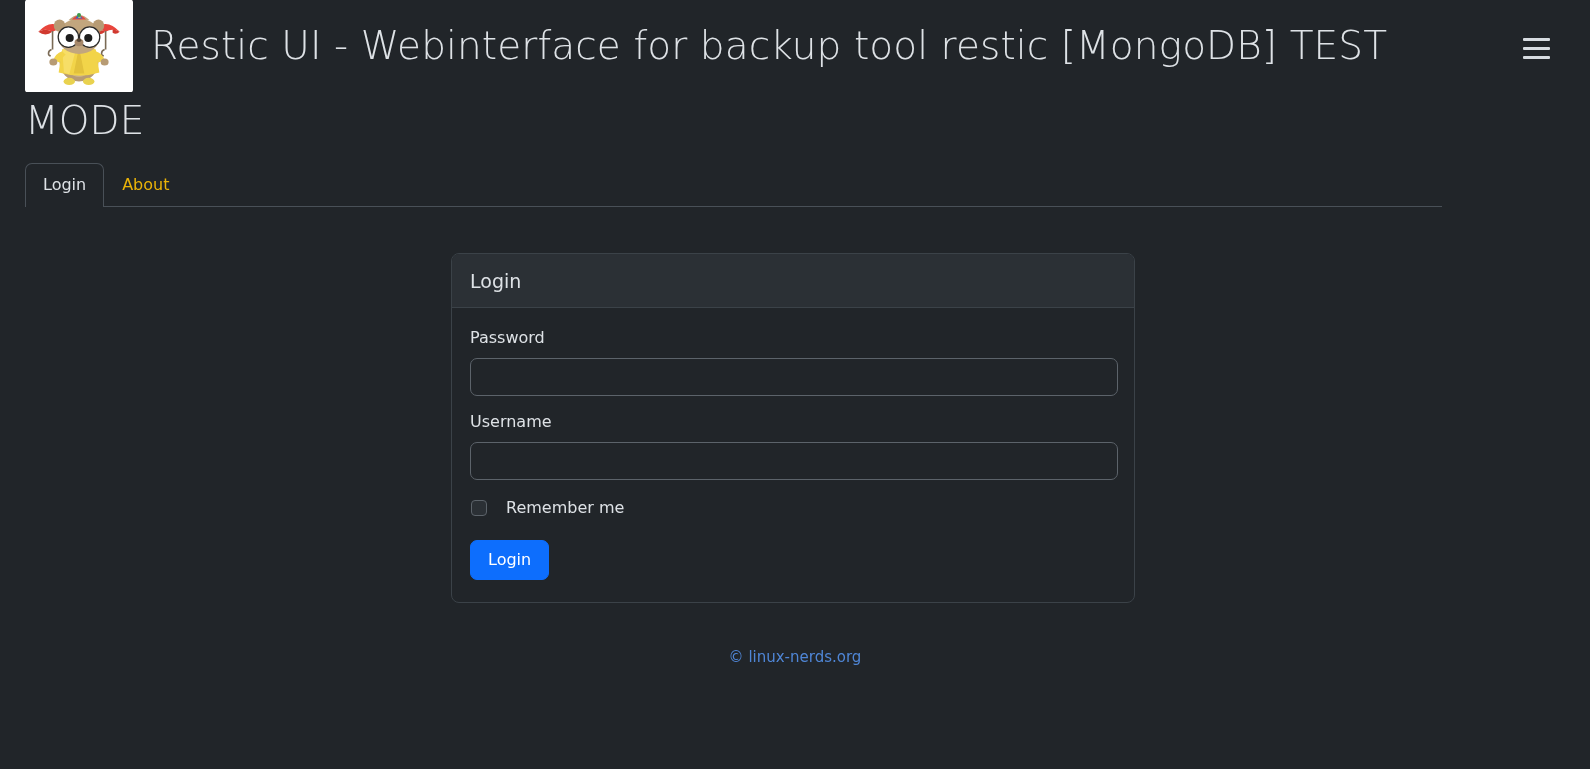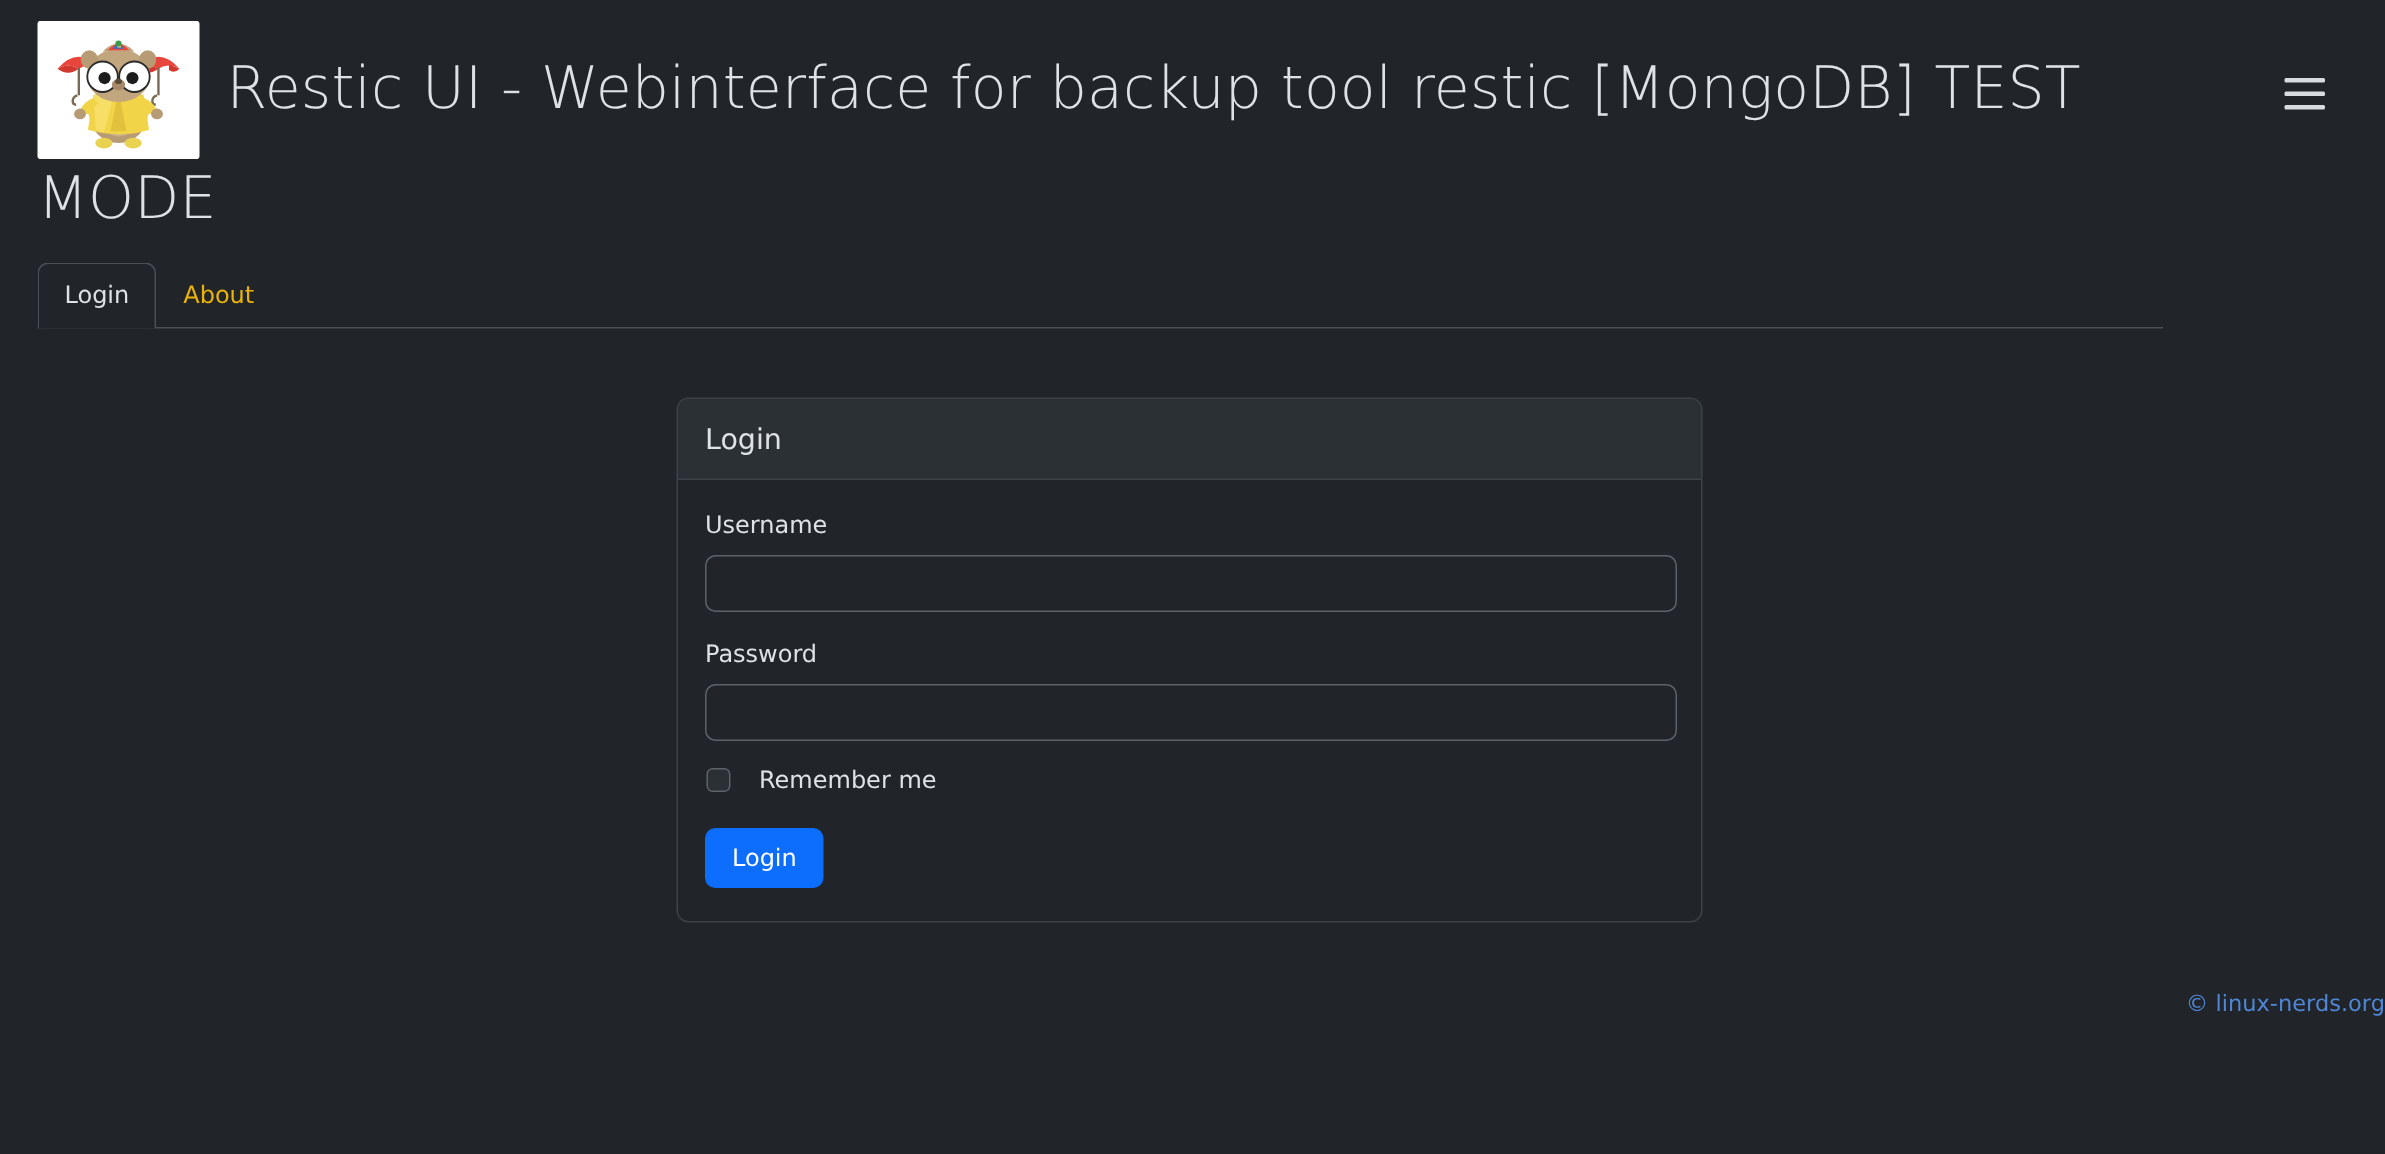--- a/index.html
+++ b/index.html
@@ -14,21 +14,20 @@
   }
 
   
   .app-header {
     position: relative;
     padding: 0 24px 0 25px;
   }
   .header-row {
     display: flex;
     align-items: flex-start;
-    padding-top: 14px;
   }
   .brand-block {
     flex: 1 1 auto;
     min-width: 0;
   }
   .title-line {
     font-size: 39px;
     font-weight: 300;
     line-height: 52px;
     color: #dee2e6;
@@ -189,21 +188,21 @@
     font-family: inherit;
     line-height: 24px;
     padding: 7px 17px;
     border-radius: 7px;
     cursor: pointer;
   }
 
   
   .app-footer {
     margin-top: 43px;
-    text-align: right;
+    text-align: center;
   }
   .footer-link {
     font-size: 15px;
     line-height: 22px;
     color: #4f86d6;
     text-decoration: none;
     cursor: pointer;
   }
 </style>
 </head>
@@ -288,30 +287,30 @@
   </ul>
 </nav>
 
 <main class="main-area">
   <section class="login-card">
 
     <div class="card-header">Login</div>
 
     <div class="card-body">
 
+      <div class="form-group pw">
+        <label class="form-label">Password</label>
+        <input class="form-control" type="password" value="" placeholder="" style="">
+      </div>
+
       <div class="form-group">
         <label class="form-label">Username</label>
         <input class="form-control" type="text" value="" placeholder="" style="">
       </div>
 
-      <div class="form-group pw">
-        <label class="form-label">Password</label>
-        <input class="form-control" type="password" value="" placeholder="" style="">
-      </div>
-
       <div class="check-row">
         <input class="form-check-input" type="checkbox" id="rememberMe" style="">
         <label class="form-check-label" for="rememberMe">Remember me</label>
       </div>
 
       <button class="btn-primary">Login</button>
 
     </div>
   </section>
 </main>

